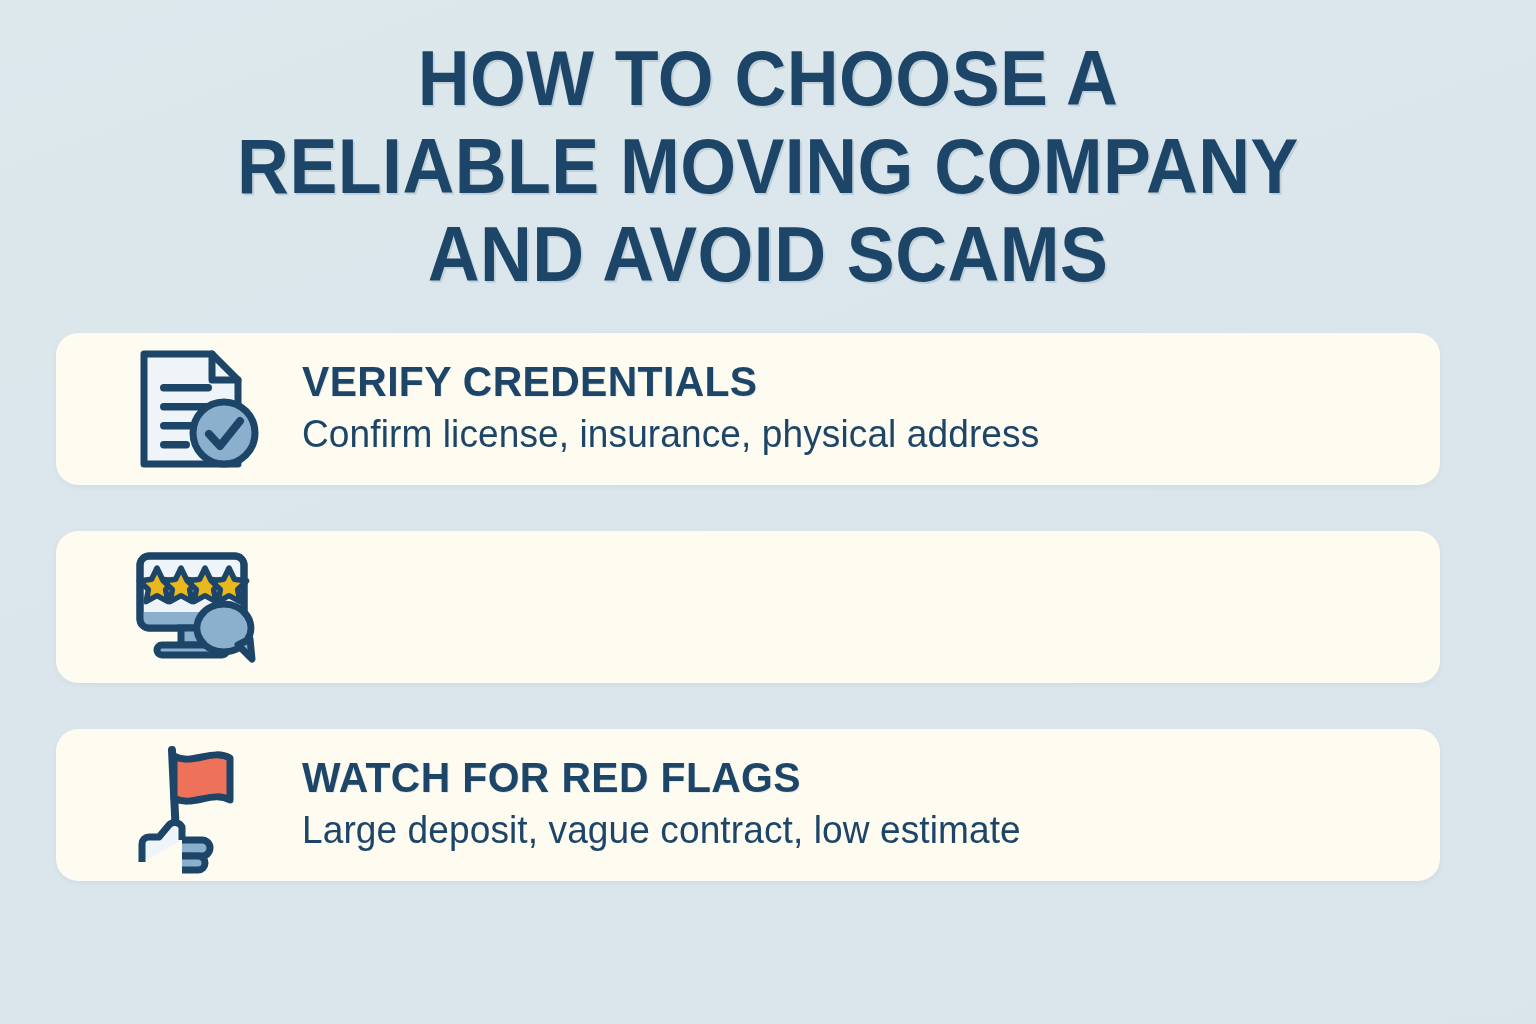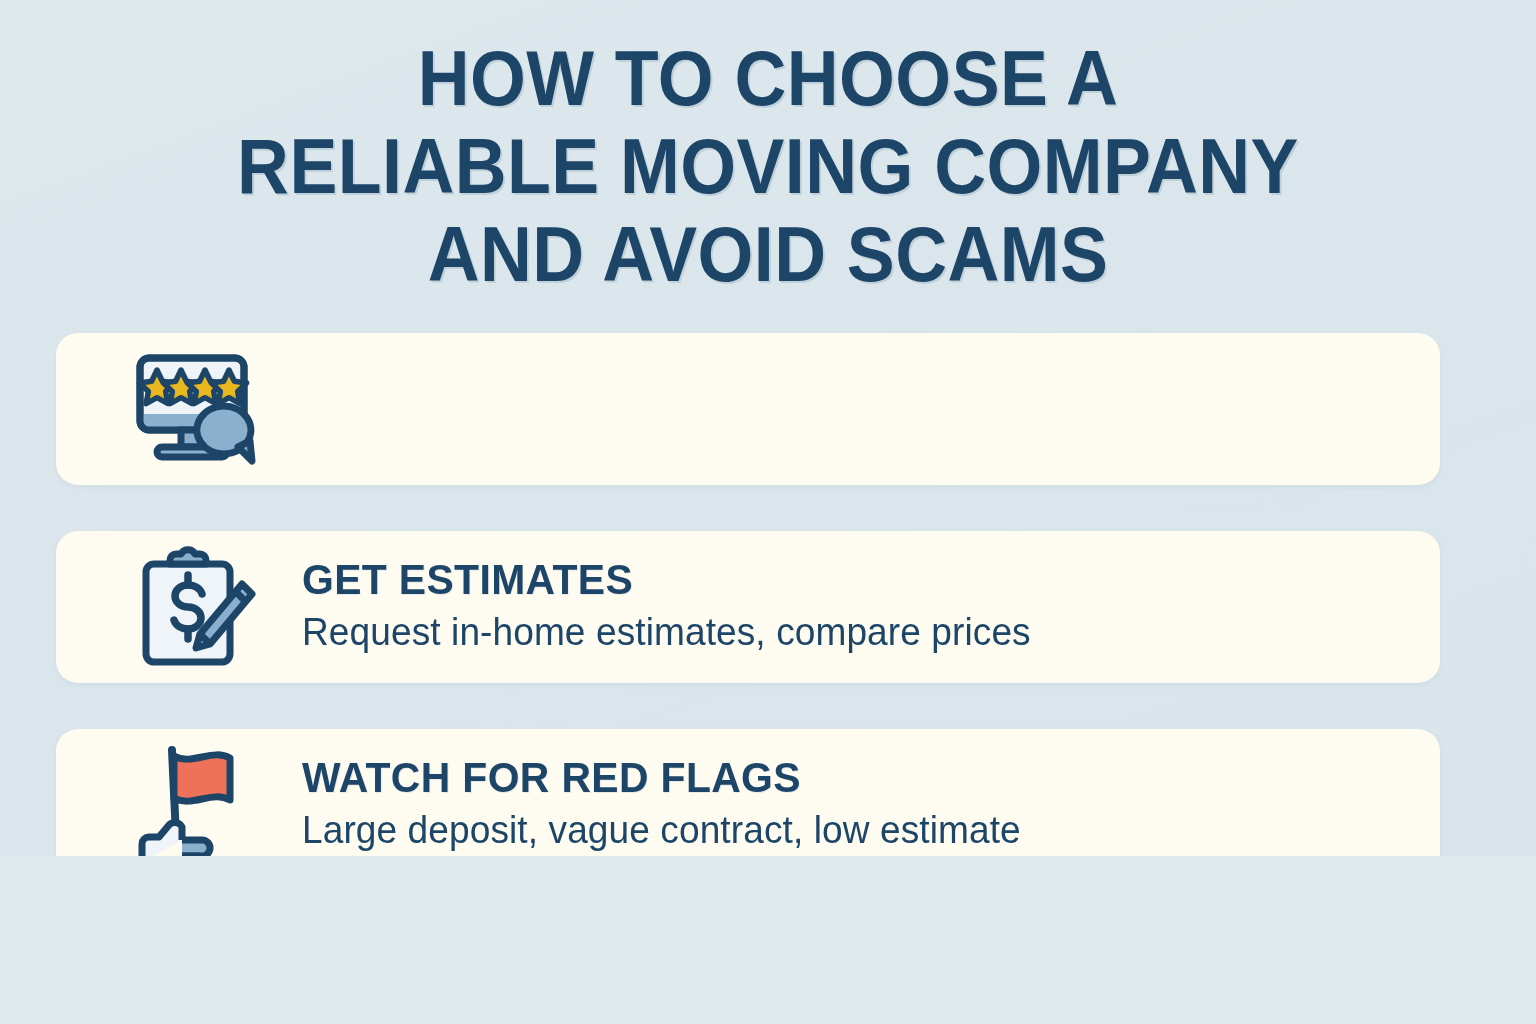--- a/index.html
+++ b/index.html
@@ -9,21 +9,21 @@
   body {
     width: 1536px;
     height: 1024px;
     overflow: hidden;
     font-family: "Liberation Sans", sans-serif;
     background: #dfe9ee;
   }
   #poster {
     position: relative;
     width: 1536px;
-    height: 856px;
+    height: 1024px;
     background: linear-gradient(160deg, #dde8ed 0%, #dbe6ec 45%, #d9e5eb 100%);
     overflow: hidden;
     box-sizing: border-box;
   }
 
   
   .title-block {
     padding-top: 34px;
     text-align: center;
   }
@@ -115,20 +115,41 @@
 <div id="poster">
 
   <div class="title-block">
     <span class="title-line">HOW TO CHOOSE A</span>
     <span class="title-line">RELIABLE MOVING COMPANY</span>
     <span class="title-line">AND AVOID SCAMS</span>
   </div>
 
   <div class="cards">
 
+    <div class="card">
+      <div class="card-icon">
+        <svg viewBox="0 0 130 130">
+
+          <path d="M12 10 h68 l26 26 v84 h-94 z" fill="#eef4f8" stroke="#1d4568" stroke-width="7" stroke-linejoin="round"></path>
+          <path d="M80 10 v26 h26" fill="none" stroke="#1d4568" stroke-width="7" stroke-linejoin="round" stroke-linecap="round"></path>
+
+          <rect x="28" y="40" width="52" height="7.5" rx="3.7" fill="#1d4568"></rect>
+          <rect x="28" y="59" width="52" height="7.5" rx="3.7" fill="#1d4568"></rect>
+          <rect x="28" y="78" width="40" height="7.5" rx="3.7" fill="#1d4568"></rect>
+          <rect x="28" y="97" width="30" height="7.5" rx="3.7" fill="#1d4568"></rect>
+
+          <circle cx="92" cy="89" r="31" fill="#8ab0cd" stroke="#1d4568" stroke-width="7"></circle>
+          <path d="M77 90 l11 12 l20 -25" fill="none" stroke="#1d4568" stroke-width="8" stroke-linecap="round" stroke-linejoin="round"></path>
+        </svg>
+      </div>
+      <div class="card-text">
+        <div class="card-heading">VERIFY CREDENTIALS</div>
+        <div class="card-sub">Confirm license, insurance, physical address</div>
+      </div>
+    </div>
 
     <div class="card">
       <div class="card-icon">
         <svg viewBox="0 0 130 130">
 
           <rect x="8" y="14" width="104" height="72" rx="9" fill="#eef4f8" stroke="#1d4568" stroke-width="7"></rect>
 
           <path d="M11 70 h98 v10 a6 6 0 0 1 -6 6 h-86 a6 6 0 0 1 -6 -6 z" fill="#8ab0cd"></path>
           <rect x="8" y="14" width="104" height="72" rx="9" fill="none" stroke="#1d4568" stroke-width="7"></rect>
 
@@ -141,46 +162,20 @@
             <path d="M73 26 l5.4 11.3 l12.2 1.6 l-9 8.5 l2.3 12.2 l-10.9 -5.9 l-10.9 5.9 l2.3 -12.2 l-9 -8.5 l12.2 -1.6 z"></path>
             <path d="M97 26 l5.4 11.3 l12.2 1.6 l-9 8.5 l2.3 12.2 l-10.9 -5.9 l-10.9 5.9 l2.3 -12.2 l-9 -8.5 l12.2 -1.6 z"></path>
           </g>
 
           <path d="M92 62 a27 24 0 1 1 -0.2 0 z" fill="#8ab0cd" stroke="#1d4568" stroke-width="7"></path>
           <path d="M106 103 l14 14 l-2 -20 z" fill="#8ab0cd" stroke="#1d4568" stroke-width="7" stroke-linejoin="round"></path>
         </svg>
       </div>
     </div>
 
-    <div class="card">
-      <div class="card-icon">
-        <svg viewBox="0 0 130 130">
-
-          <rect x="14" y="22" width="84" height="98" rx="8" fill="#eef4f8" stroke="#1d4568" stroke-width="7"></rect>
-
-          <path d="M38 22 h36 v-4 a6 6 0 0 0 -6 -6 h-5 a8 8 0 0 0 -14 0 h-5 a6 6 0 0 0 -6 6 z" fill="#8ab0cd" stroke="#1d4568" stroke-width="7" stroke-linejoin="round"></path>
-
-          <g fill="none" stroke="#1d4568" stroke-width="7.5" stroke-linecap="round">
-            <path d="M70 52 a14 12 0 0 0 -14 -9 a13 11 0 0 0 0 22 a13 11 0 0 1 0 22 a14 12 0 0 1 -14 -9"></path>
-            <line x1="56" y1="33" x2="56" y2="43"></line>
-            <line x1="56" y1="87" x2="56" y2="97"></line>
-          </g>
-
-          <g stroke="#1d4568" stroke-width="7" stroke-linejoin="round">
-            <path d="M110 42 l10 10 l-42 50 l-14 4 l4 -14 z" fill="#8ab0cd"></path>
-            <path d="M103 49 l10 10" fill="none"></path>
-            <path d="M68 92 l10 10" fill="none"></path>
-          </g>
-        </svg>
-      </div>
-      <div class="card-text">
-        <div class="card-heading">GET ESTIMATES</div>
-        <div class="card-sub">Request in-home estimates, compare prices</div>
-      </div>
-    </div>
 
     <div class="card clipped">
       <div class="card-icon">
         <svg viewBox="0 0 130 130">
 
           <line x1="40" y1="10" x2="44" y2="96" stroke="#1d4568" stroke-width="8" stroke-linecap="round"></line>
 
           <path d="M42 16 c18 10 38 -8 56 2 v42 c-18 -10 -38 8 -56 -2 z" fill="#ee7259" stroke="#1d4568" stroke-width="7" stroke-linejoin="round"></path>
 
           <path d="M10 122 v-18 a7 7 0 0 1 7 -7 h10 l10 -12 a8 8 0 0 1 13 2 v13" fill="#eef4f8" stroke="#1d4568" stroke-width="7" stroke-linejoin="round"></path>

